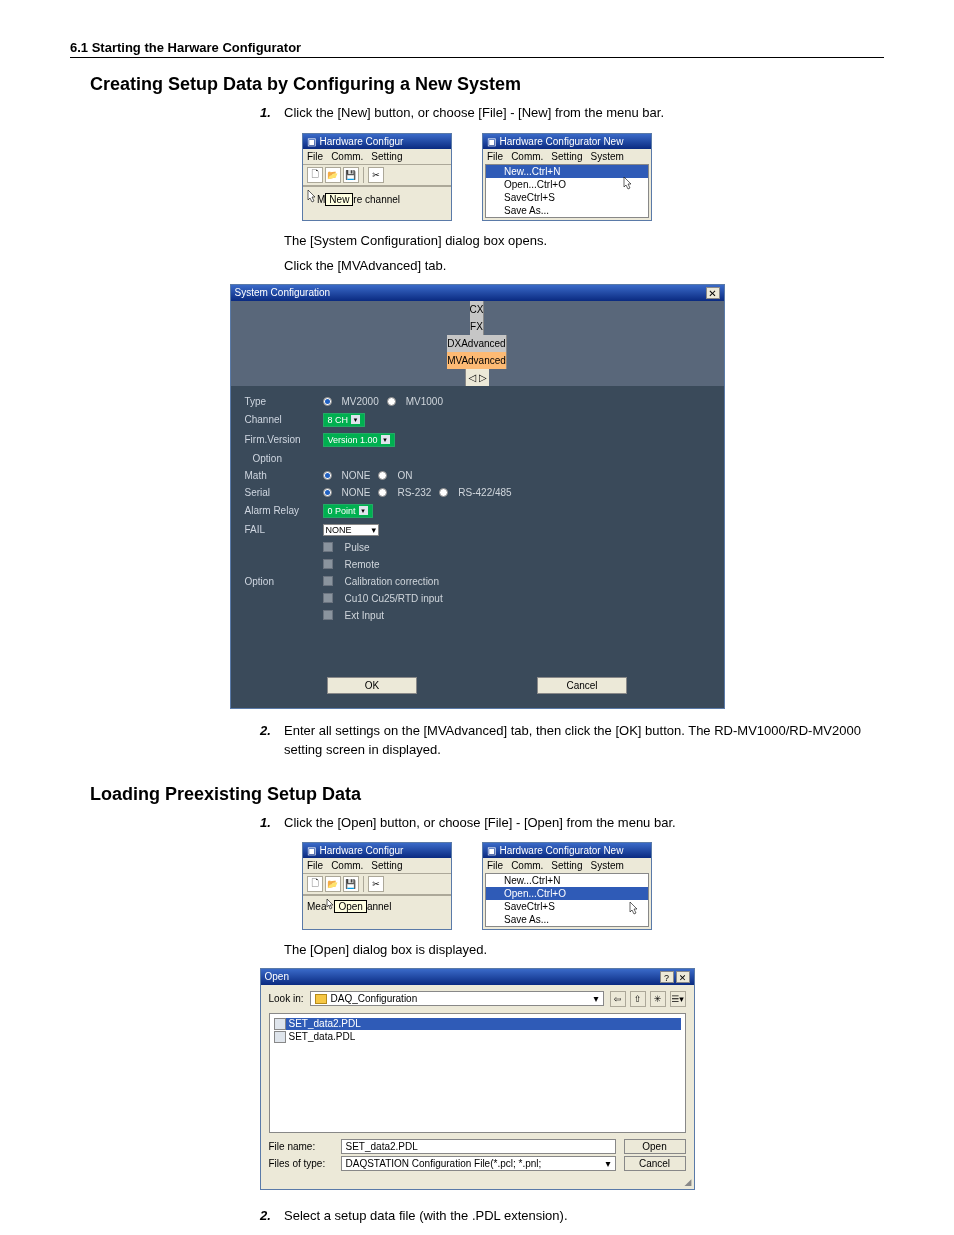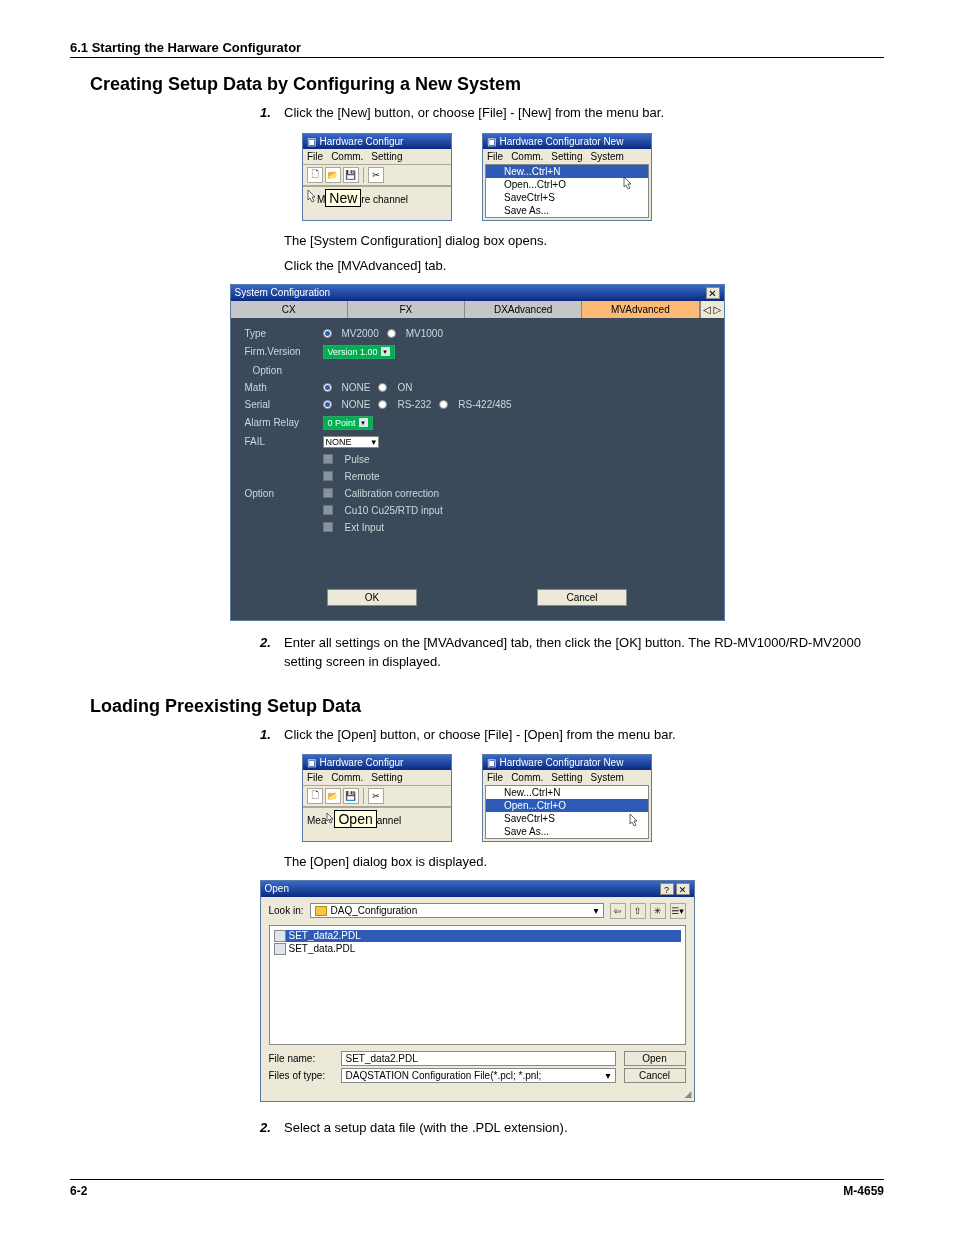--- a/index.html
+++ b/index.html
@@ -94,21 +94,21 @@
     background: #ece9d8;
     padding: 2px 4px;
     border-top: 1px solid #aca899;
   }
   .tooltip {
     position: relative;
     display: inline-block;
     background: #ffffe1;
     border: 1px solid #000;
     padding: 0 3px;
-    font-size: 14px;
+    font-size: 10px;
   }
 
   
   .menuwin {
     border: 1px solid #5a7aa8;
     background: #ece9d8;
     width: 170px;
     font-size: 10px;
     font-family: Tahoma, sans-serif;
   }
@@ -148,20 +148,21 @@
     color: #000;
     width: 14px; height: 12px;
     text-align: center;
     line-height: 12px;
     border: 1px solid #888;
   }
   .tabs {
     display: flex;
     align-items: center;
     background: #59677a;
+    flex-direction: column;
   }
   .tab {
     flex: 1;
     text-align: center;
     padding: 3px 0;
     background: #fdba74;
     color: #000;
     border-right: 1px solid #888;
   }
   .tab.dim { background: #c6c6c6; }
@@ -460,20 +461,27 @@
     <div class="tab">MVAdvanced</div>
     <div class="arrowbox">◁ ▷</div>
   </div>
   <div class="dlgbody">
     <div class="frow">
       <span class="flabel">Type</span>
       <span class="radio sel"></span>
       <span>MV2000</span>
       <span class="radio"></span>
       <span>MV1000</span>
+    </div>
+    <div class="frow">
+      <span class="flabel">Channel</span>
+      <span class="greenbox">
+        <span>8 CH</span>
+        <span class="dropchip">▾</span>
+      </span>
     </div>
     <div class="frow">
       <span class="flabel">Firm.Version</span>
       <span class="greenbox">
         <span>Version 1.00</span>
         <span class="dropchip">▾</span>
       </span>
     </div>
     <div class="frow">
       <span class="flabel" style="padding-left:8px">Option</span>

